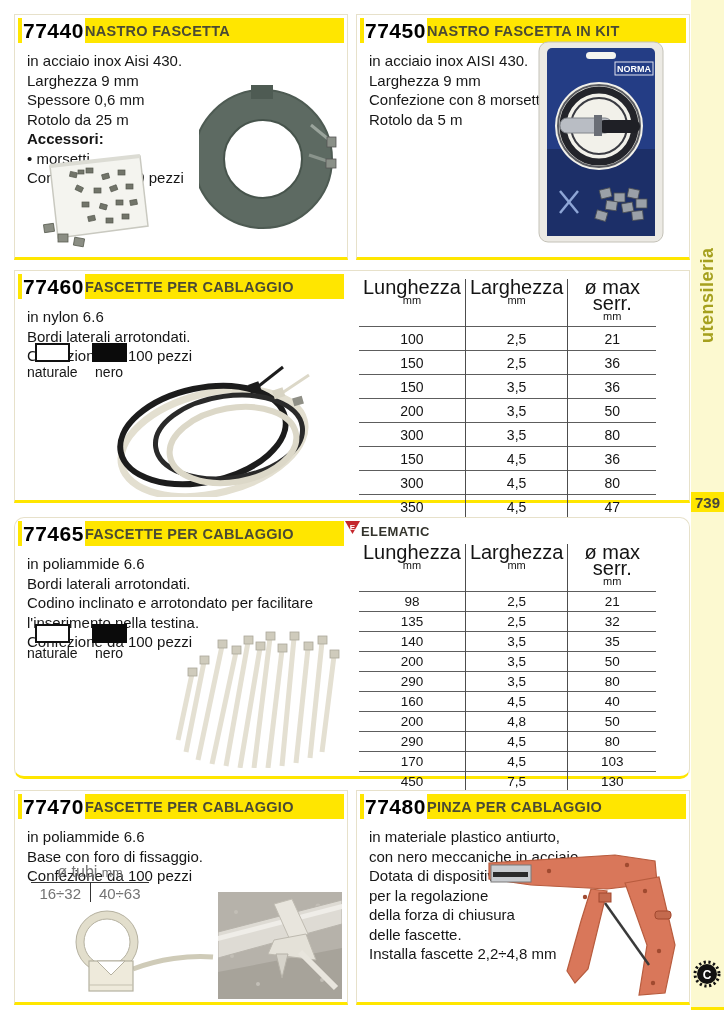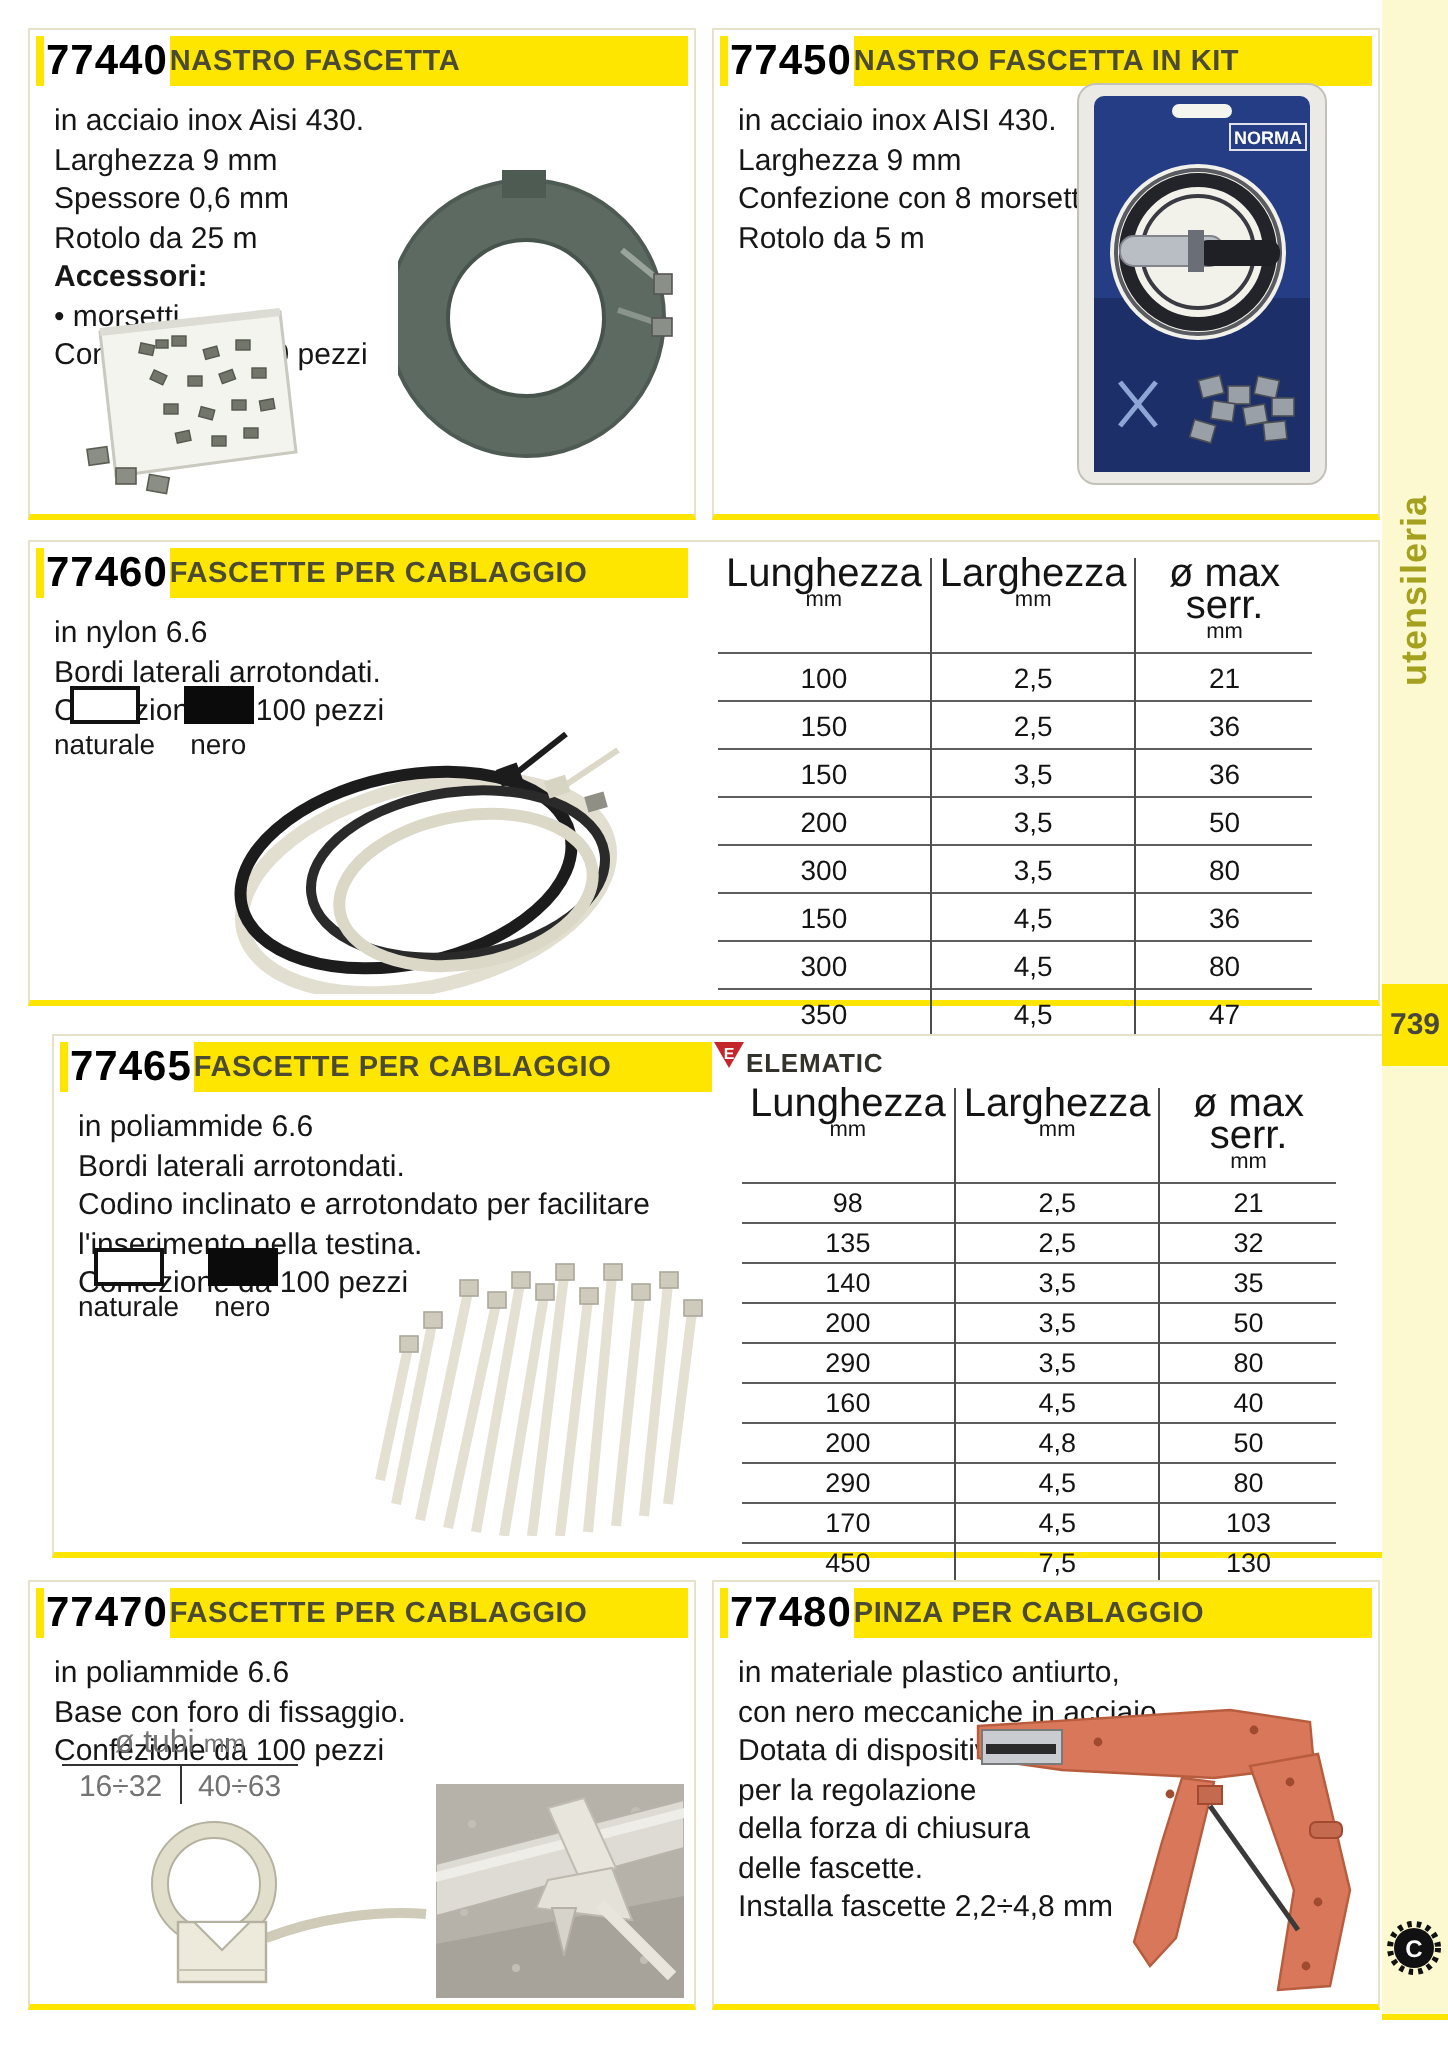--- a/index.html
+++ b/index.html
@@ -44,21 +44,21 @@
   .mt-row{display:flex;}
   .mt-cell{flex:1;font-size:15px;padding-top:2px;}
   .mt-cell + .mt-cell{border-left:1.5px solid #333;}
 
   
   .side-strip{position:absolute;left:691px;top:0;width:33px;height:1007px;background:#fcf9d0;border-bottom:3px solid #ffe600;}
   .side-label{position:absolute;left:691px;top:165px;width:33px;height:260px;
     writing-mode:vertical-rl;transform:rotate(180deg);
     display:flex;align-items:center;justify-content:center;
     color:#a5a01e;font-weight:bold;font-size:18px;letter-spacing:.5px;}
-  .page-num{position:absolute;left:691px;top:492px;width:33px;height:41px;background:#ffe600;
+  .page-num{position:absolute;left:691px;top:492px;width:33px;height:20px;background:#ffe600;
     color:#47473d;font-weight:bold;font-size:15px;display:flex;align-items:center;justify-content:center;}
   .gear{position:absolute;left:693px;top:960px;}
 
   .img{position:absolute;}
 </style>
 </head>
 <body>
 
 <div class="page">
 
@@ -248,21 +248,21 @@
           </tr>
           <tr>
             <td>200</td>
             <td>4,8</td>
             <td>50</td>
           </tr>
         </tbody>
     </table>
   </div>
 
-  <div class="panel" style="left:26px;top:517px;width:674px;height:258px;">
+  <div class="panel" style="left:14px;top:517px;width:674px;height:258px;border-radius:10px;">
     <div class="phead half">
       <span class="pcode">77465</span>
       <span class="ptitle">FASCETTE PER CABLAGGIO</span>
     </div>
     <div class="elematic" style="left:330px;top:3px;">
       <svg width="15" height="14" viewBox="0 0 15 14">
         <polygon points="0,0 15,0 7.5,13" fill="#c4262c"></polygon>
         <text x="7.5" y="8.5" text-anchor="middle" font-size="8" font-weight="bold" fill="#ffffff">E</text>
       </svg>
       <span class="ele-word">ELEMATIC</span>

